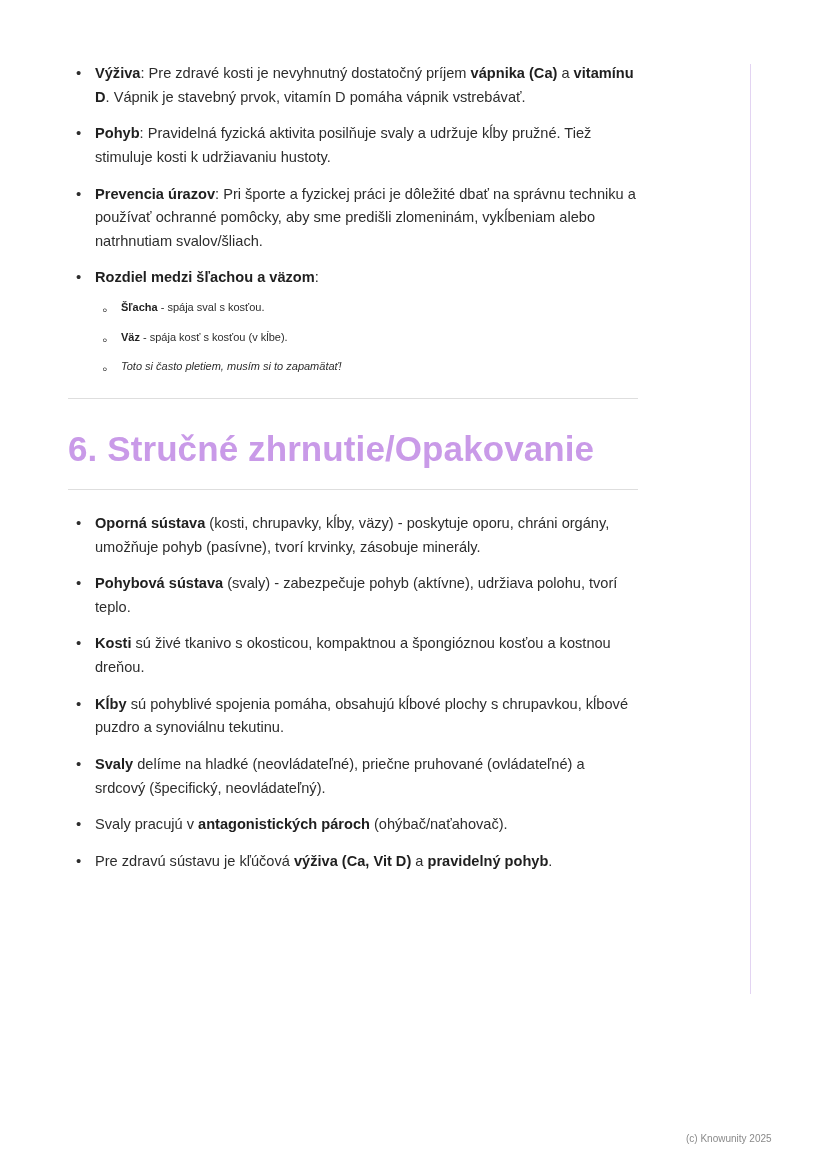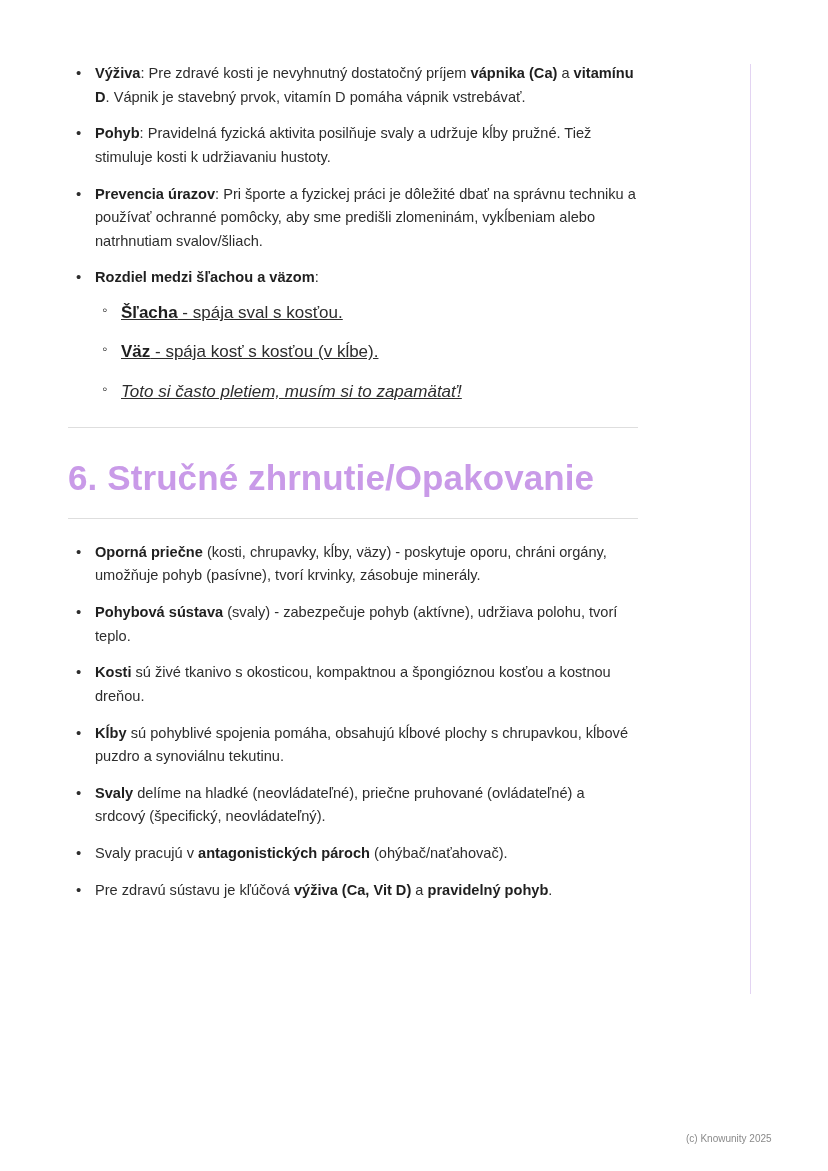--- a/index.html
+++ b/index.html
@@ -67,23 +67,22 @@
 
   ul.sub {
     list-style: none;
     margin: 9px 0 0 0;
     padding: 0;
   }
   ul.sub > li {
     position: relative;
     padding-left: 26px;
     margin-bottom: 12px;
-    font-size: 17px;
+    font-size: 11px;
     line-height: 1.6;
-    text-decoration: underline;
   }
   ul.sub > li::before {
     content: "◦";
     position: absolute;
     left: 7px;
     top: -1px;
     font-size: 15px;
     color: #2d2d2d;
   }
 
@@ -140,21 +139,21 @@
           </ul></li>
       </ul>
 
     <hr class="divider">
 
     <h2 class="section-title">6. Stručné zhrnutie/Opakovanie</h2>
 
     <hr class="title-underline">
 
     <ul class="bullets" id="section2-list">
-        <li><b>Oporná priečne</b><span> (kosti, chrupavky, kĺby, väzy) - poskytuje oporu, chráni orgány, umožňuje pohyb (pasívne), tvorí krvinky, zásobuje minerály.</span></li>
+        <li><b>Oporná sústava</b><span> (kosti, chrupavky, kĺby, väzy) - poskytuje oporu, chráni orgány, umožňuje pohyb (pasívne), tvorí krvinky, zásobuje minerály.</span></li>
         <li><b>Pohybová sústava</b><span> (svaly) - zabezpečuje pohyb (aktívne), udržiava polohu, tvorí teplo.</span></li>
         <li><b>Kosti</b><span> sú živé tkanivo s okosticou, kompaktnou a špongióznou kosťou a kostnou dreňou.</span></li>
         <li><b>Kĺby</b><span> sú pohyblivé spojenia pomáha, obsahujú kĺbové plochy s chrupavkou, kĺbové puzdro a synoviálnu tekutinu.</span></li>
         <li><b>Svaly</b><span> delíme na hladké (neovládateľné), priečne pruhované (ovládateľné) a srdcový (špecifický, neovládateľný).</span></li>
         <li><span>Svaly pracujú v </span><b>antagonistických pároch</b><span> (ohýbač/naťahovač).</span></li>
         <li><span>Pre zdravú sústavu je kľúčová </span><b>výživa (Ca, Vit D)</b><span> a </span><b>pravidelný pohyb</b><span>.</span></li>
       </ul>
 
   </div>
 

